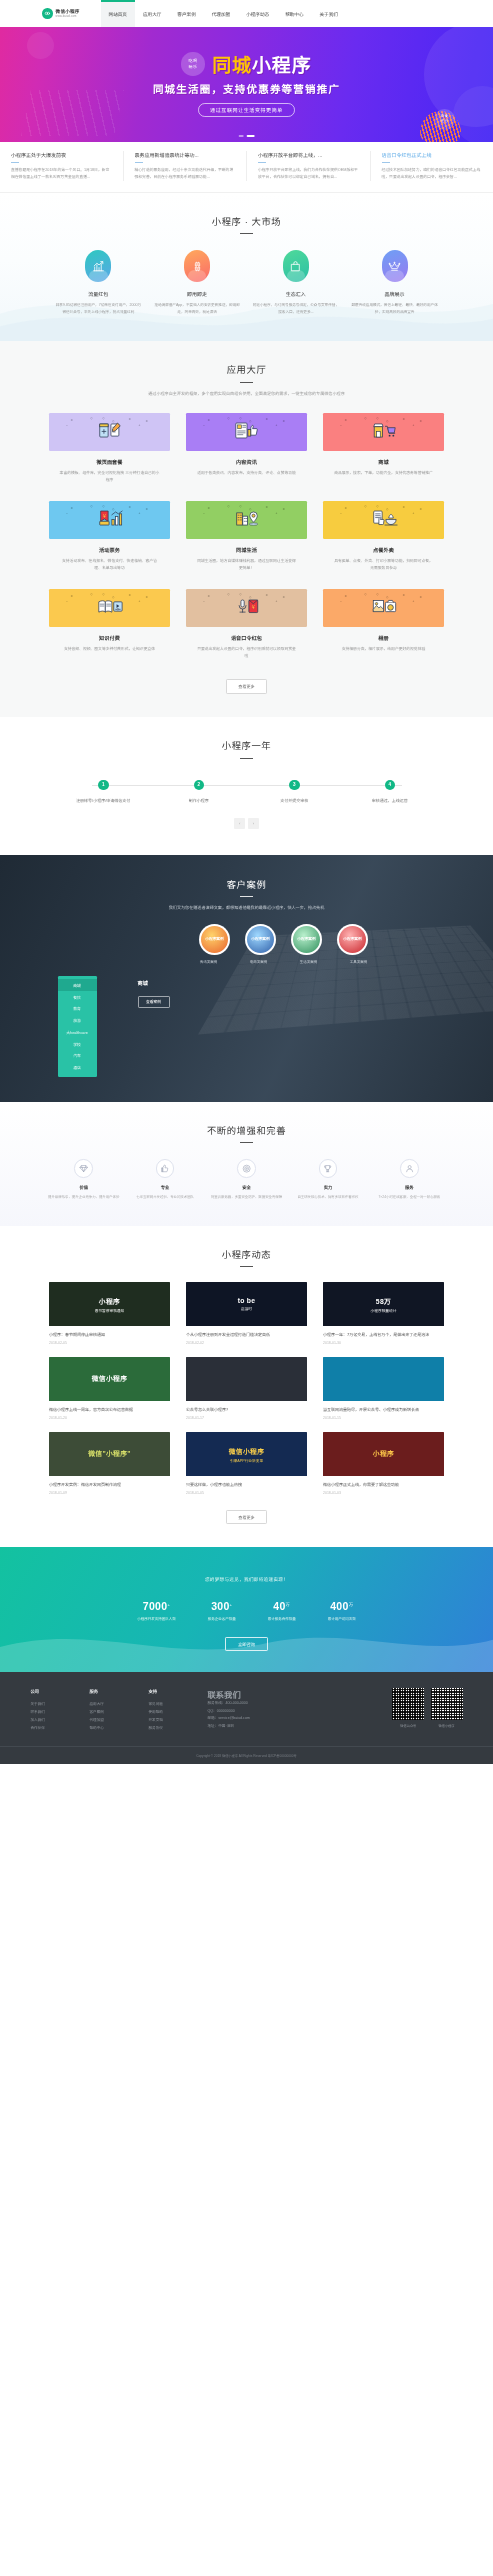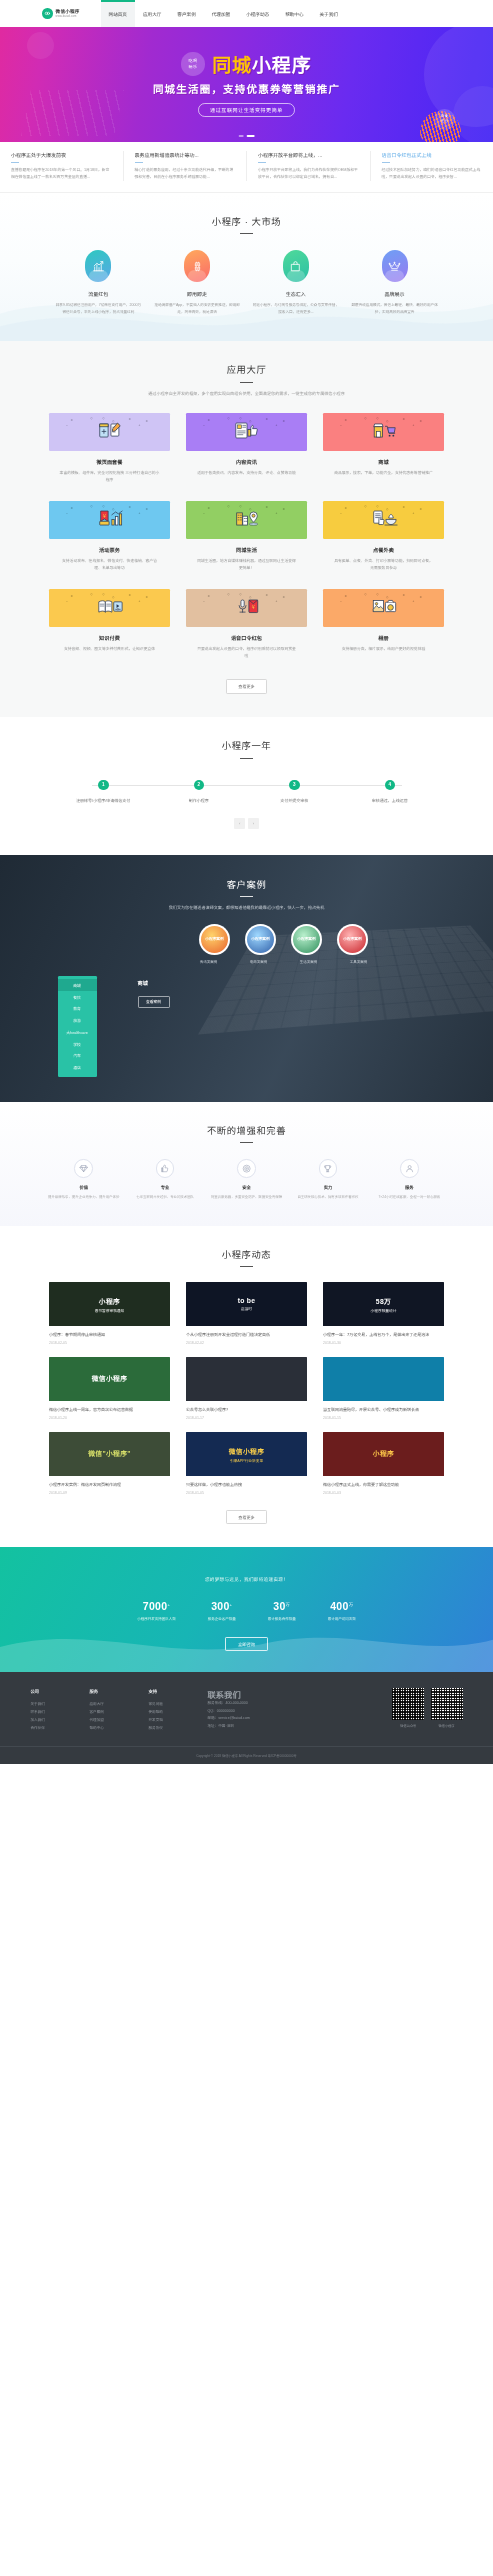--- a/index.html
+++ b/index.html
@@ -925,21 +925,21 @@
       <div class="cta-stats" id="cta-stats">
           <div class="cta-stat">
      <div class="cta-num"><span>7000</span><sup>+</sup></div>
      <div class="cta-lbl">小程序开发支持团队人数</div>
    </div>
           <div class="cta-stat">
      <div class="cta-num"><span>300</span><sup>+</sup></div>
      <div class="cta-lbl">服务企业客户数量</div>
    </div>
           <div class="cta-stat">
-     <div class="cta-num"><span>30</span><sup>万</sup></div>
+     <div class="cta-num"><span>40</span><sup>万</sup></div>
      <div class="cta-lbl">累计服务合作数量</div>
    </div>
           <div class="cta-stat">
      <div class="cta-num"><span>400</span><sup>万</sup></div>
      <div class="cta-lbl">累计用户访问次数</div>
    </div>
         </div>
       <span class="cta-btn">立即咨询</span>
     </div>
   </div>

